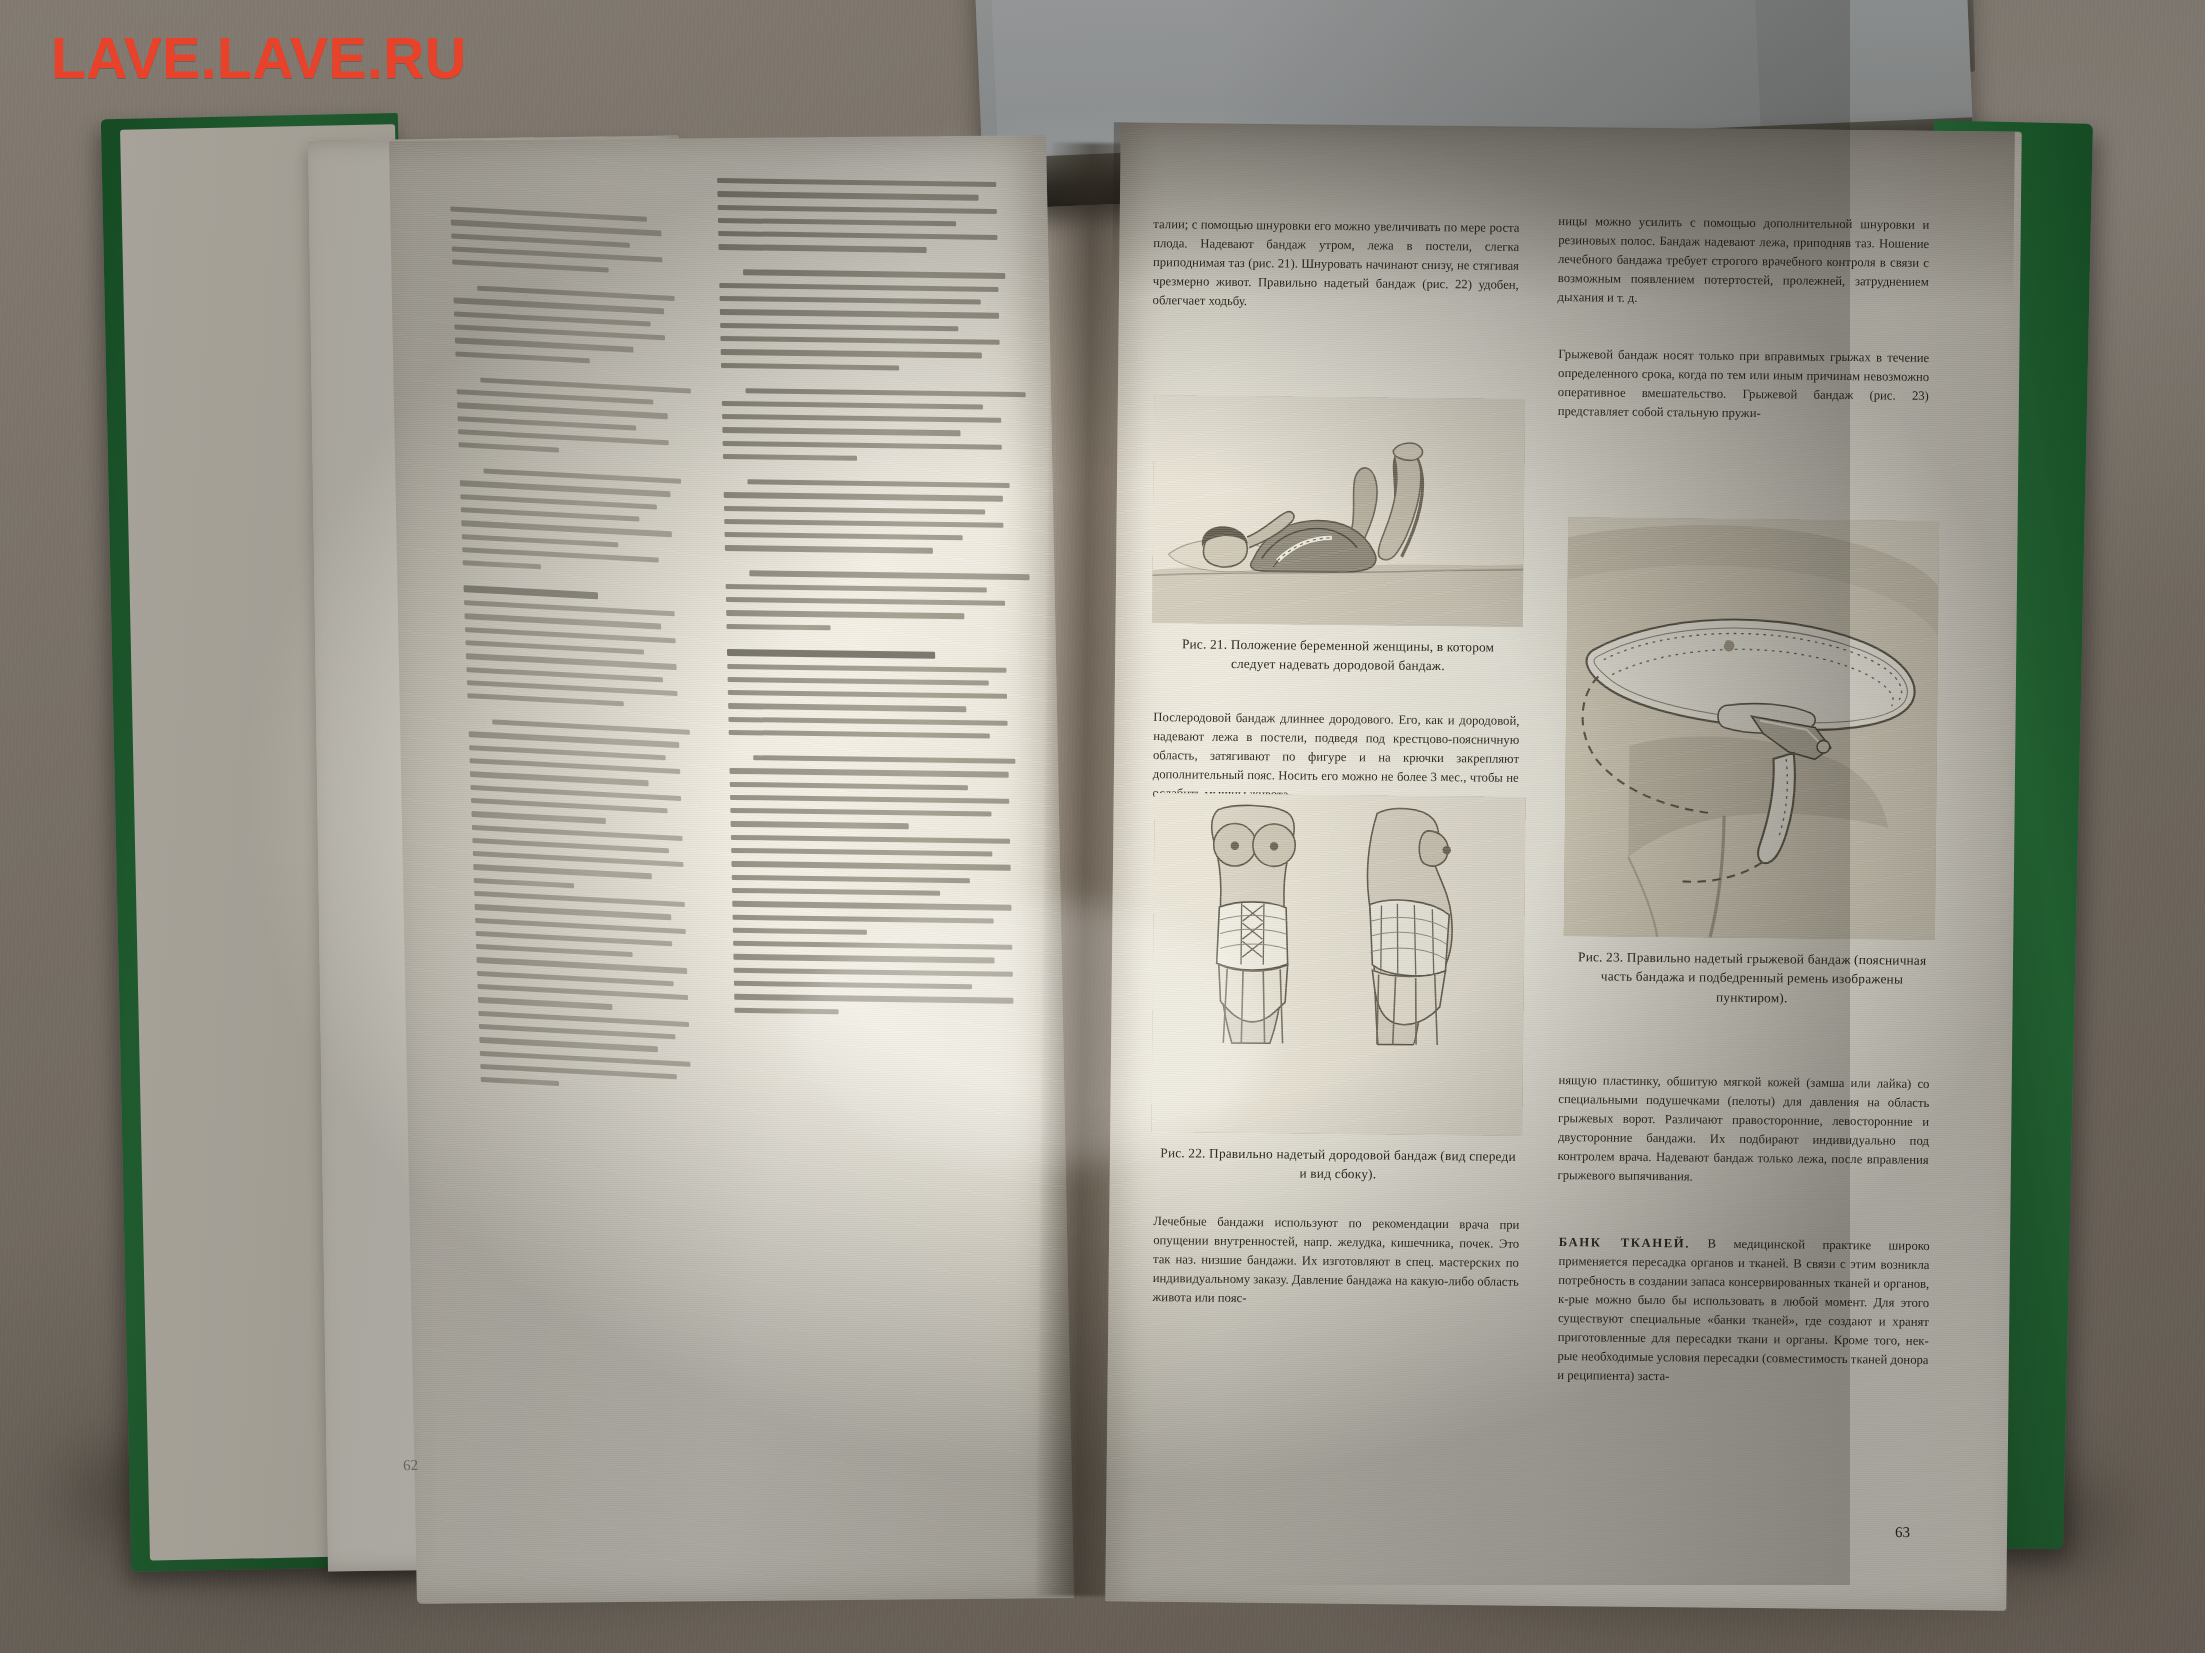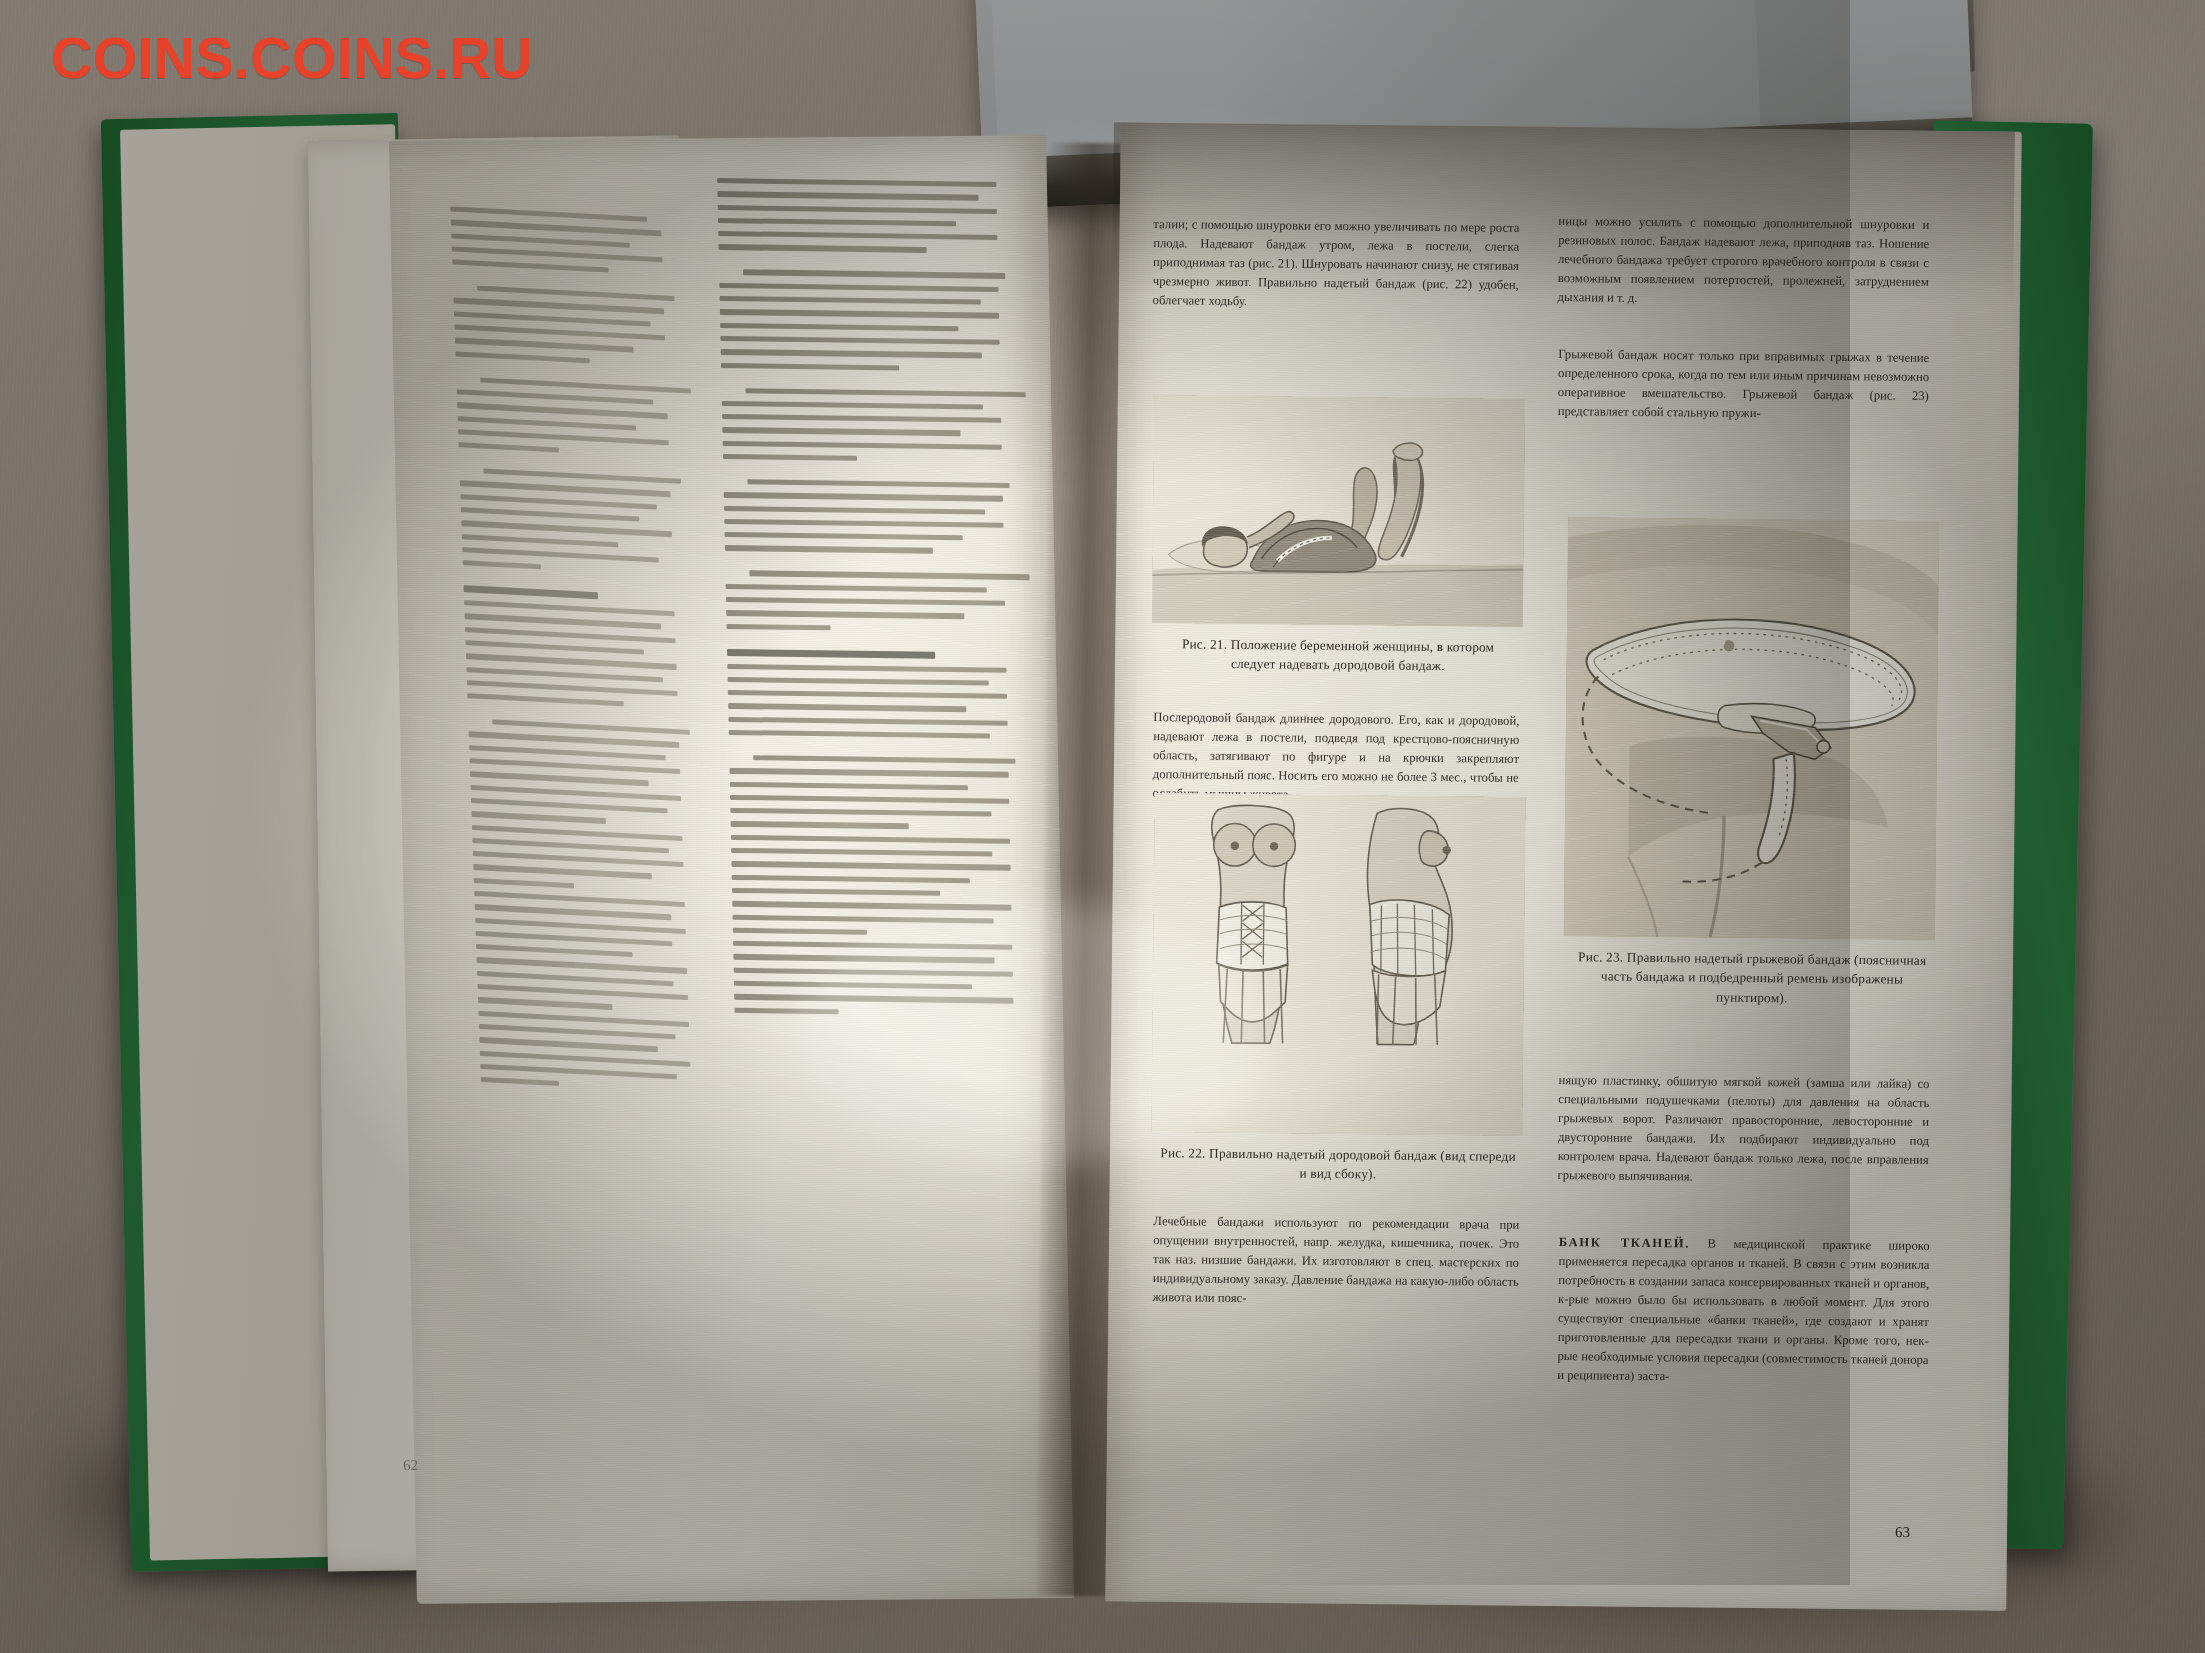--- a/index.html
+++ b/index.html
@@ -427,15 +427,15 @@
 
     <div class="pagenum" style="left:1768px;top:1466px;transform:rotate(0.6deg);">63</div>
 
     <div class="cast-shadow"></div>
   </div>
 
   <div class="cast-shadow2"></div>
   <div class="hl" style="left:795px;top:901px;width:477px;height:265px;"></div>
   <div class="vig"></div>
 
-  <div class="watermark">COINS.COINS.RU</div>
+  <div class="watermark">LAVE.LAVE.RU</div>
 </div>
 
 
 </body></html>

